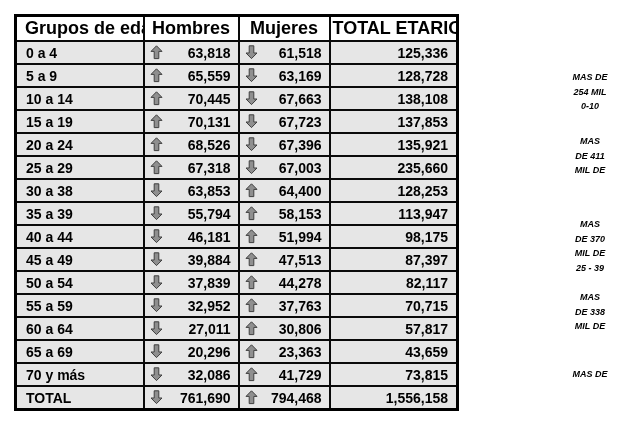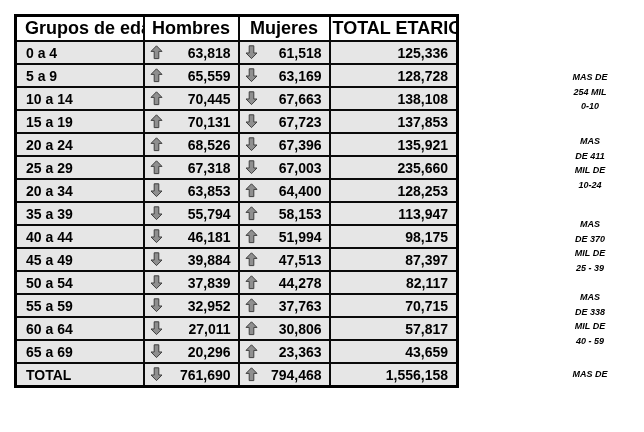--- a/index.html
+++ b/index.html
@@ -237,21 +237,21 @@
                   <polygon points="6.5,13.6 12,8 8.8,8 8.8,0.8 4.2,0.8 4.2,8 1,8" fill="#8f8f8f" stroke="#3f3f3f" stroke-width="1" stroke-linejoin="round"></polygon>
                 </svg>
               </span>
           <span class="num">67,003</span>
         </span>
       </td>
       <td class="c-total"><span>235,660</span></td>
     </tr>
 
     <tr>
-      <td class="c-grupo"><span>20 a 34</span></td>
+      <td class="c-grupo"><span>30 a 38</span></td>
       <td class="c-num">
         <span class="cellflex">
           <span class="arrow">
                 <svg width="13" height="15" viewBox="0 0 13 15">
                   <polygon points="6.5,13.6 12,8 8.8,8 8.8,0.8 4.2,0.8 4.2,8 1,8" fill="#8f8f8f" stroke="#3f3f3f" stroke-width="1" stroke-linejoin="round"></polygon>
                 </svg>
               </span>
           <span class="num">63,853</span>
         </span>
       </td>
@@ -436,20 +436,44 @@
                 <svg width="13" height="15" viewBox="0 0 13 15">
                   <polygon points="6.5,0.8 12,6.4 8.8,6.4 8.8,13.6 4.2,13.6 4.2,6.4 1,6.4" fill="#8f8f8f" stroke="#3f3f3f" stroke-width="1" stroke-linejoin="round"></polygon>
                 </svg>
               </span>
           <span class="num">23,363</span>
         </span>
       </td>
       <td class="c-total"><span>43,659</span></td>
     </tr>
 
+    <tr>
+      <td class="c-grupo"><span>70 y más</span></td>
+      <td class="c-num">
+        <span class="cellflex">
+          <span class="arrow">
+                <svg width="13" height="15" viewBox="0 0 13 15">
+                  <polygon points="6.5,13.6 12,8 8.8,8 8.8,0.8 4.2,0.8 4.2,8 1,8" fill="#8f8f8f" stroke="#3f3f3f" stroke-width="1" stroke-linejoin="round"></polygon>
+                </svg>
+              </span>
+          <span class="num">32,086</span>
+        </span>
+      </td>
+      <td class="c-num">
+        <span class="cellflex">
+          <span class="arrow">
+                <svg width="13" height="15" viewBox="0 0 13 15">
+                  <polygon points="6.5,0.8 12,6.4 8.8,6.4 8.8,13.6 4.2,13.6 4.2,6.4 1,6.4" fill="#8f8f8f" stroke="#3f3f3f" stroke-width="1" stroke-linejoin="round"></polygon>
+                </svg>
+              </span>
+          <span class="num">41,729</span>
+        </span>
+      </td>
+      <td class="c-total"><span>73,815</span></td>
+    </tr>
 
     <tr>
       <td class="c-grupo"><span>TOTAL</span></td>
       <td class="c-num">
         <span class="cellflex">
           <span class="arrow">
                 <svg width="13" height="15" viewBox="0 0 13 15">
                   <polygon points="6.5,13.6 12,8 8.8,8 8.8,0.8 4.2,0.8 4.2,8 1,8" fill="#8f8f8f" stroke="#3f3f3f" stroke-width="1" stroke-linejoin="round"></polygon>
                 </svg>
               </span>
@@ -473,31 +497,29 @@
 
   <div class="annot a1">
       <div>MAS DE</div>
       <div>254 MIL</div>
       <div>0-10</div>
     </div>
   <div class="annot a2">
       <div>MAS</div>
       <div>DE 411</div>
       <div>MIL DE</div>
-      <div>10-24</div>
     </div>
   <div class="annot a3">
       <div>MAS</div>
       <div>DE 370</div>
       <div>MIL DE</div>
       <div>25 - 39</div>
     </div>
   <div class="annot a4">
       <div>MAS</div>
       <div>DE 338</div>
       <div>MIL DE</div>
-      <div>40 - 59</div>
     </div>
   <div class="annot a5">
       <div>MAS DE</div>
     </div>
 
 </div>
 
 </body></html>

